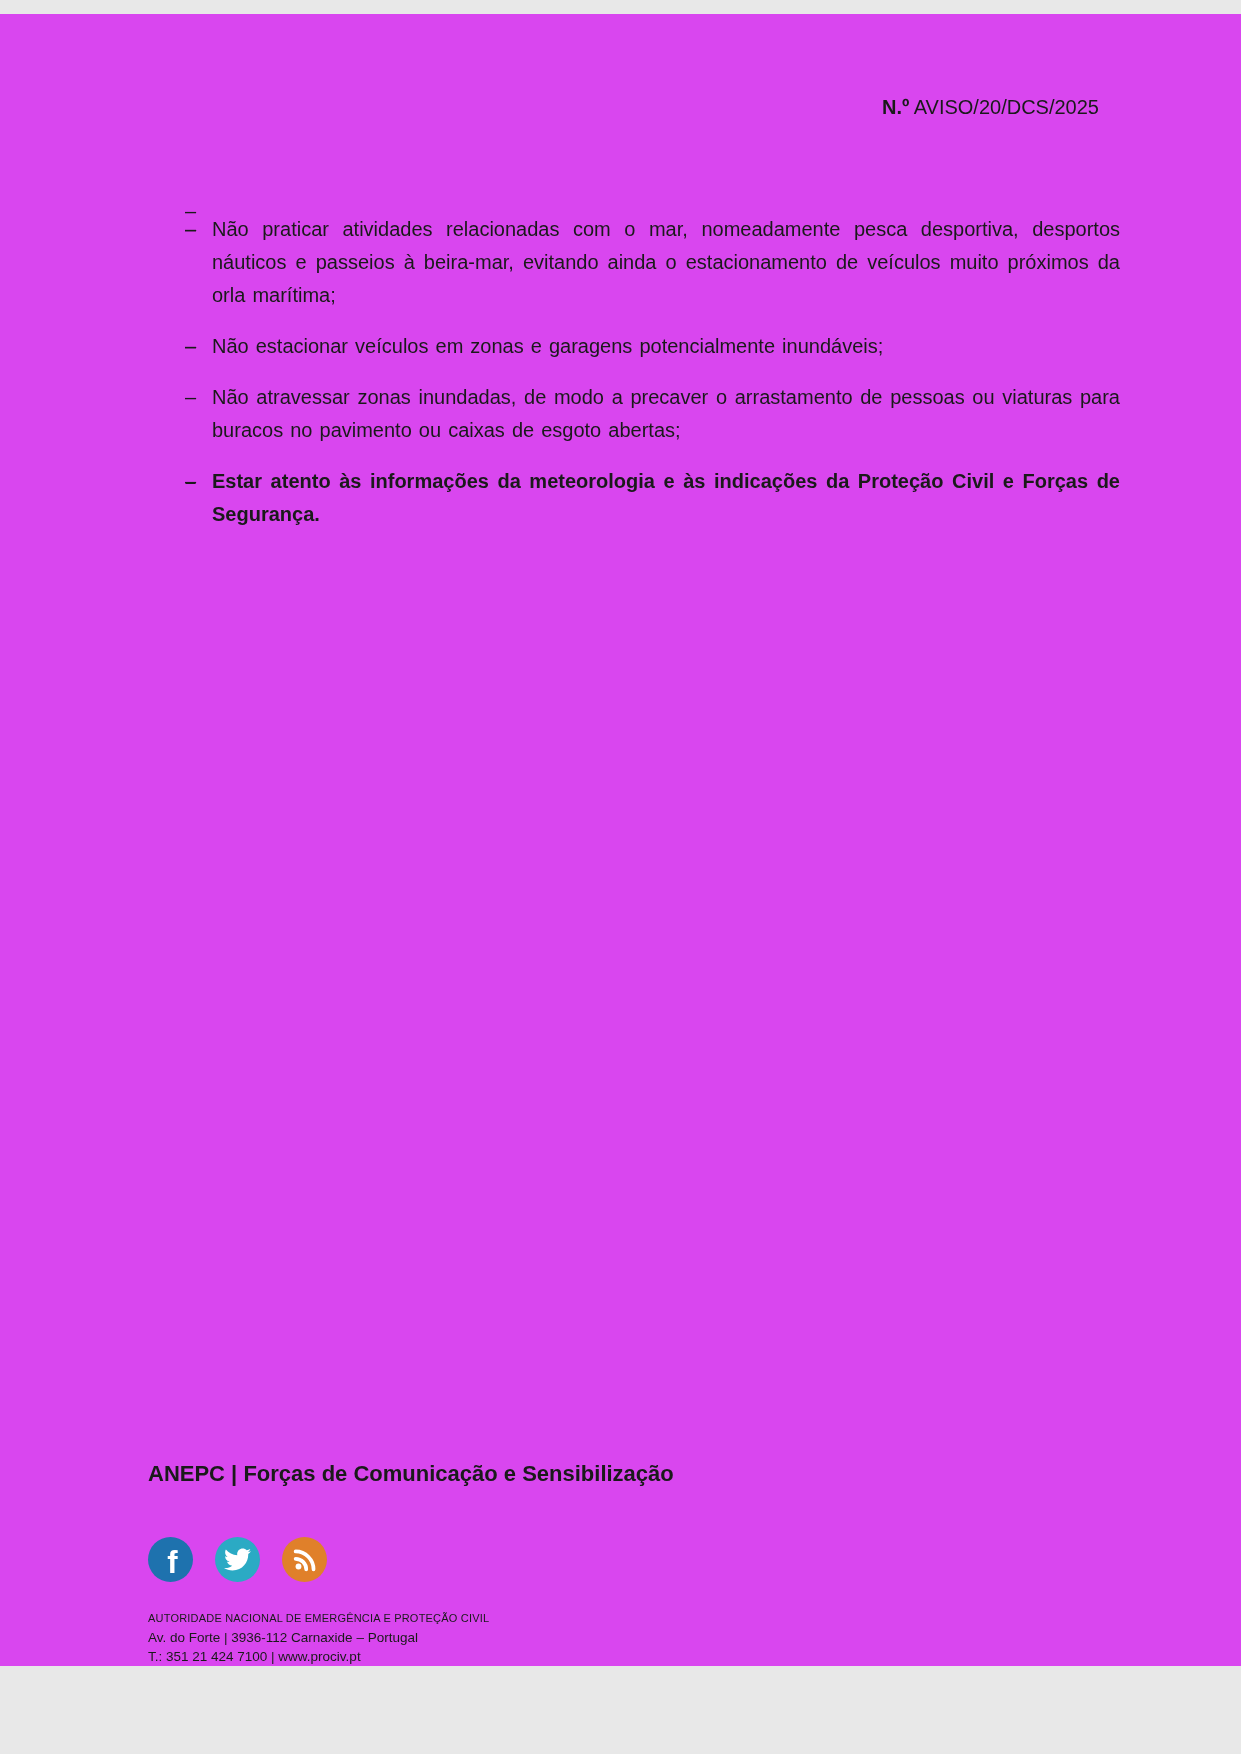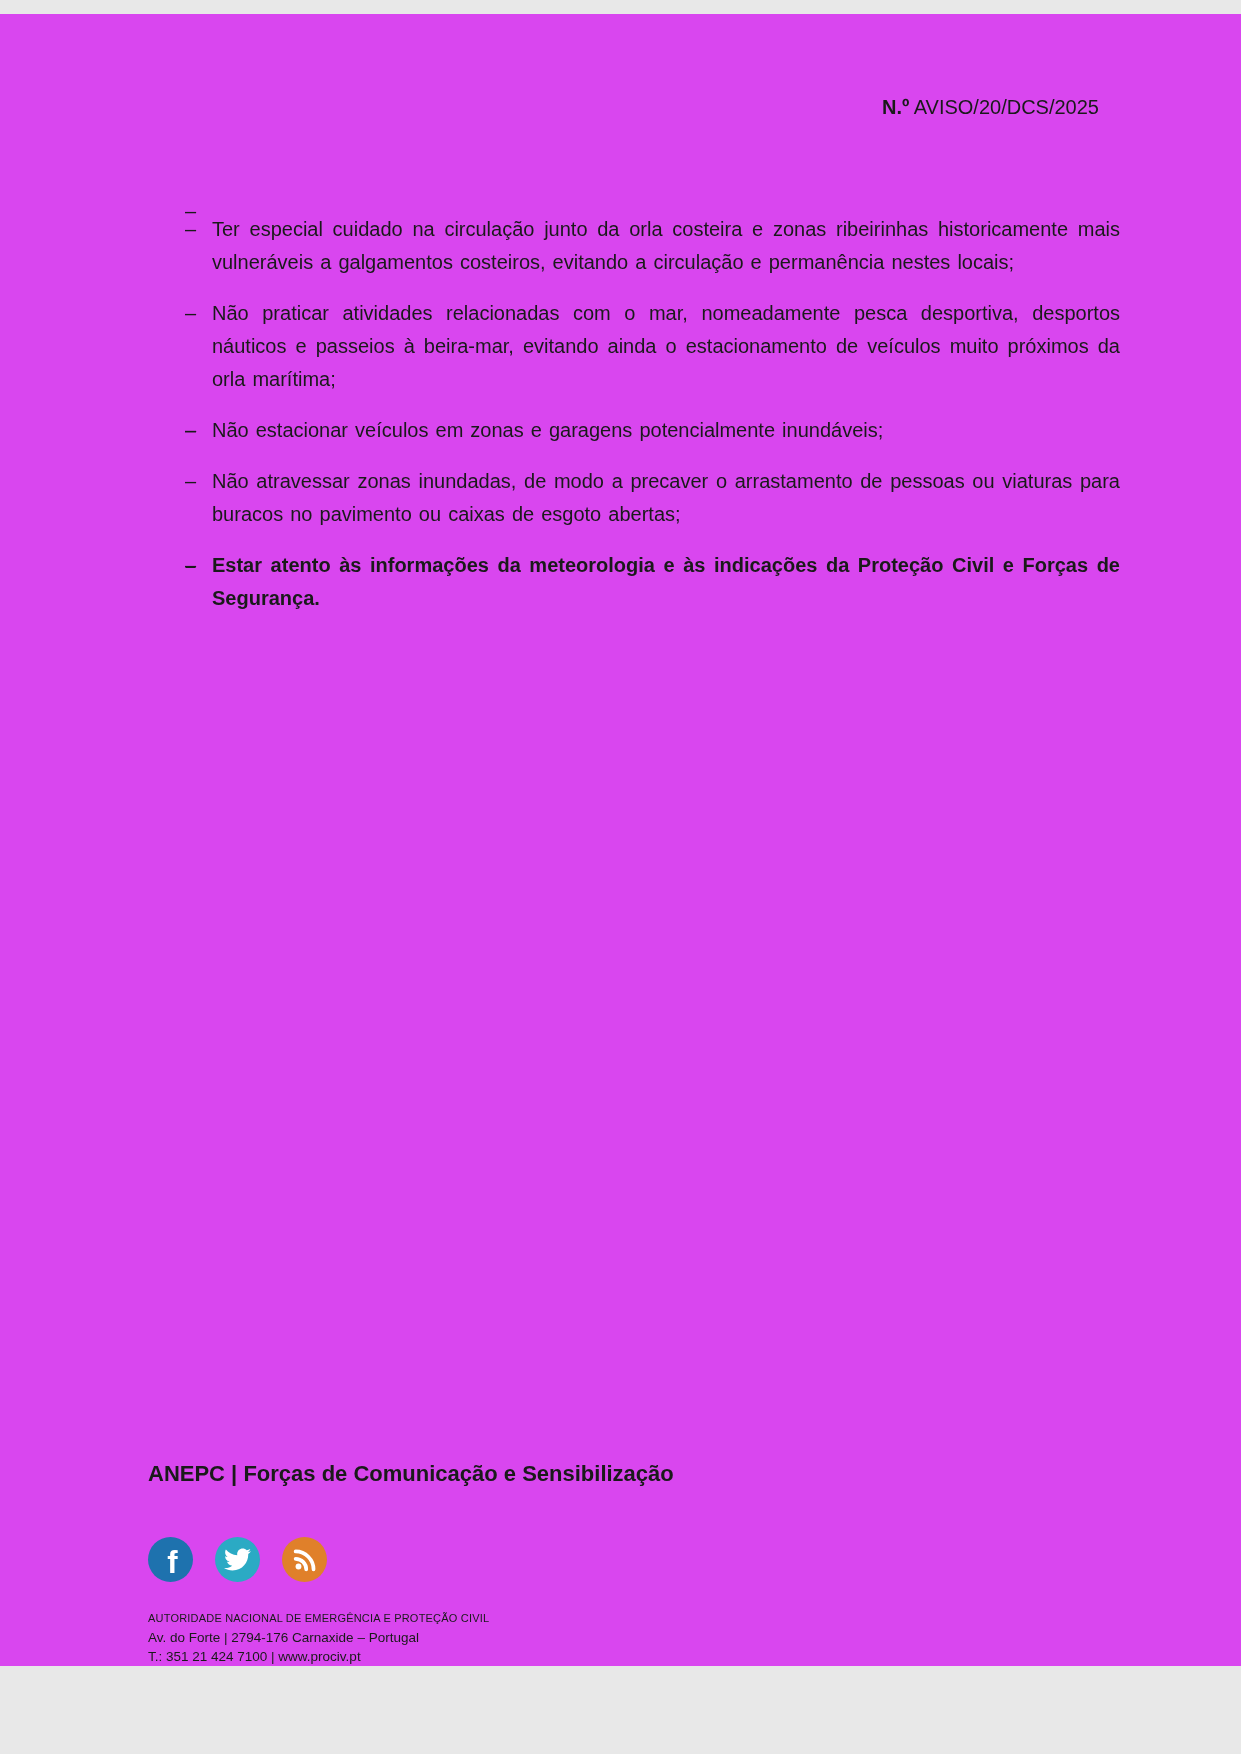--- a/index.html
+++ b/index.html
@@ -104,21 +104,20 @@
   <div class="doc-ref">
     <span class="ref-prefix">N.º</span><span> AVISO/20/DCS/2025</span>
   </div>
 
   <div class="content">
     <div class="bullet-item">
       <span class="dash">–</span>
     </div>
     <div class="bullet-item">
       <span class="dash">–</span>
-      <span>Ter especial cuidado na circulação junto da orla costeira e zonas ribeirinhas historicamente mais vulneráveis a galgamentos costeiros, evitando a circulação e permanência nestes locais;</span>
     </div>
     <div class="bullet-item">
       <span class="dash">–</span>
       <span>Não praticar atividades relacionadas com o mar, nomeadamente pesca desportiva, desportos náuticos e passeios à beira-mar, evitando ainda o estacionamento de veículos muito próximos da orla marítima;</span>
     </div>
     <div class="bullet-item">
       <span class="dash">–</span>
     </div>
     <div class="bullet-item">
       <span class="dash">–</span>
@@ -152,19 +151,19 @@
       <svg width="26" height="26" viewBox="0 0 32 32">
         <circle cx="8" cy="24" r="3.6" fill="#ffffff"></circle>
         <path d="M4.5 14.5 A 13 13 0 0 1 17.5 27.5" stroke="#ffffff" stroke-width="4.6" fill="none" stroke-linecap="round"></path>
         <path d="M4.5 5.5 A 22 22 0 0 1 26.5 27.5" stroke="#ffffff" stroke-width="4.6" fill="none" stroke-linecap="round"></path>
       </svg>
     </div>
   </div>
 
   <div class="address-block">
     <div class="org-line">AUTORIDADE NACIONAL DE EMERGÊNCIA E PROTEÇÃO CIVIL</div>
-    <div class="addr-line">Av. do Forte | 2794-176 Carnaxide – Portugal</div>
+    <div class="addr-line">Av. do Forte | 3936-112 Carnaxide – Portugal</div>
     <div class="addr-line">T.: 351 21 424 7100 | www.prociv.pt</div>
   </div>
 
   <div class="page-number">3/3</div>
 
 </div>
 
 </body></html>

